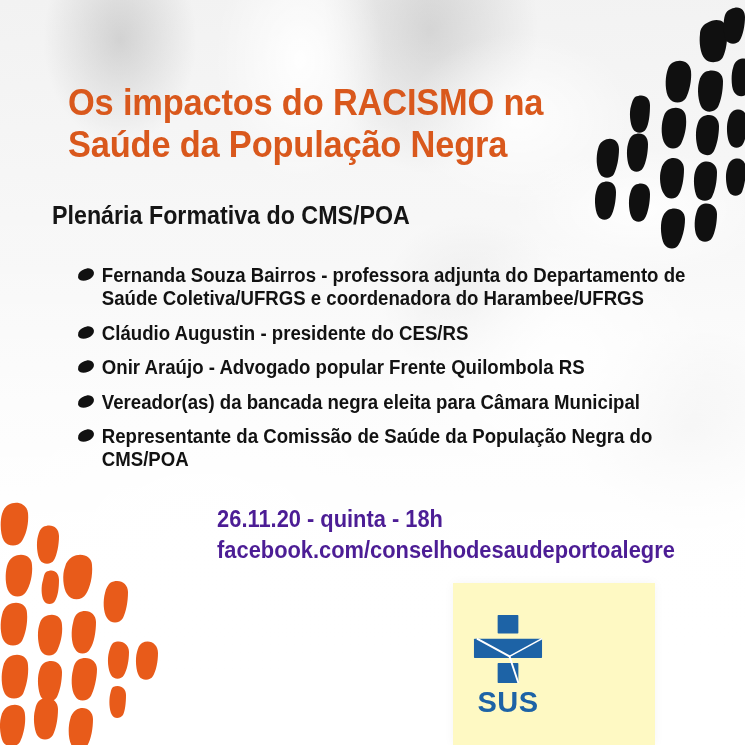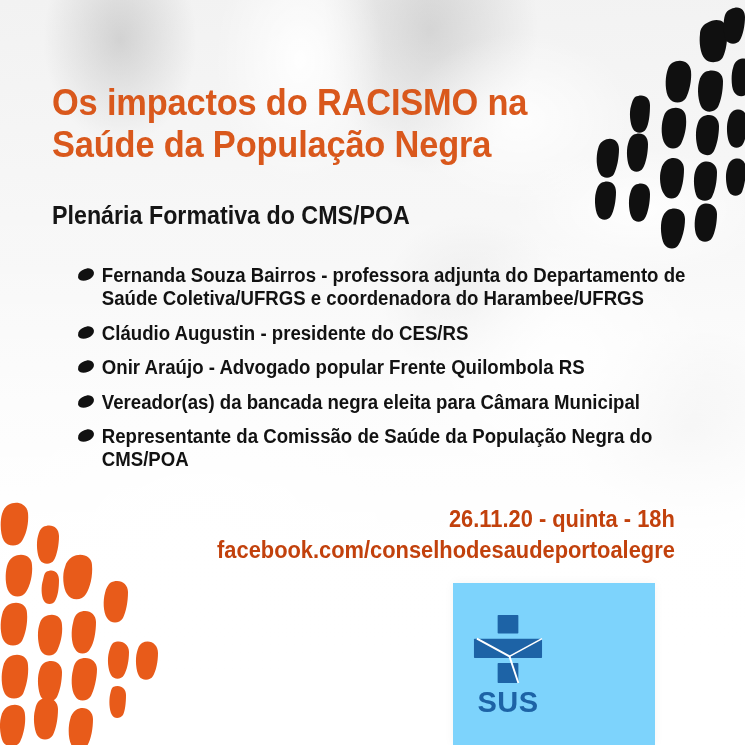--- a/index.html
+++ b/index.html
@@ -41,21 +41,21 @@
     background:linear-gradient(180deg, rgba(255,255,255,.42) 0%, rgba(255,255,255,.55) 35%, rgba(255,255,255,.82) 62%, rgba(255,255,255,.97) 80%, #fff 100%);
   }
 
   
   .dash-layer { position:absolute; inset:0; z-index:1; pointer-events:none; }
   .dash-layer svg { position:absolute; }
 
   
   .content { position:relative; z-index:3; width:100%; height:100%; }
 
-  .title-block { position:absolute; left:52px; top:82px; width:540px; }
+  .title-block { position:absolute; left:68px; top:82px; width:540px; }
   .title-line {
     font-family:"Liberation Sans Narrow","Liberation Sans", sans-serif;
     font-weight:bold;
     font-size:37px;
     line-height:1.13;
     letter-spacing:-.2px;
     color:#d9581c;
     white-space:nowrap;
     transform:scaleX(.93);
     transform-origin:left center;
@@ -88,34 +88,34 @@
   }
   .speaker-item .bullet {
     position:absolute; left:0; top:4px;
     width:19px; height:13px;
     display:block;
   }
   .speaker-item .bullet svg { display:block; }
 
   .when-block {
     position:absolute; right:70px; top:505px;
-    text-align:right;
-    font-family:"Liberation Sans Narrow","Liberation Sans", sans-serif;
-    font-weight:bold;
-    color:#c2410c;
+    text-align:left;
+    font-family:"Liberation Sans Narrow","Liberation Sans", sans-serif;
+    font-weight:bold;
+    color:#4c1d95;
   }
   .when-date { font-size:23px; line-height:1.25; transform:scaleX(.95); transform-origin:right center; }
   .when-link { font-size:23px; line-height:1.25; margin-top:2px; transform:scaleX(.95); transform-origin:right center; white-space:nowrap; }
 
   
   .logo-panel {
     position:absolute;
     left:453px; top:583px;
     width:202px; height:162px;
-    background:#7dd3fc;
+    background:#fef9c3;
     display:flex; align-items:center;
     z-index:4;
     box-shadow:0 0 10px rgba(0,0,0,.045);
   }
   .sus-logo { position:relative; width:90px; margin-left:10px; text-align:center; }
   .sus-cross { width:74px; height:74px; margin:0 auto 2px; display:block; }
   .sus-word {
     font-family:"Liberation Sans", sans-serif;
     font-weight:bold; font-size:29px; letter-spacing:.5px;
     color:#1d63a6; line-height:1;

